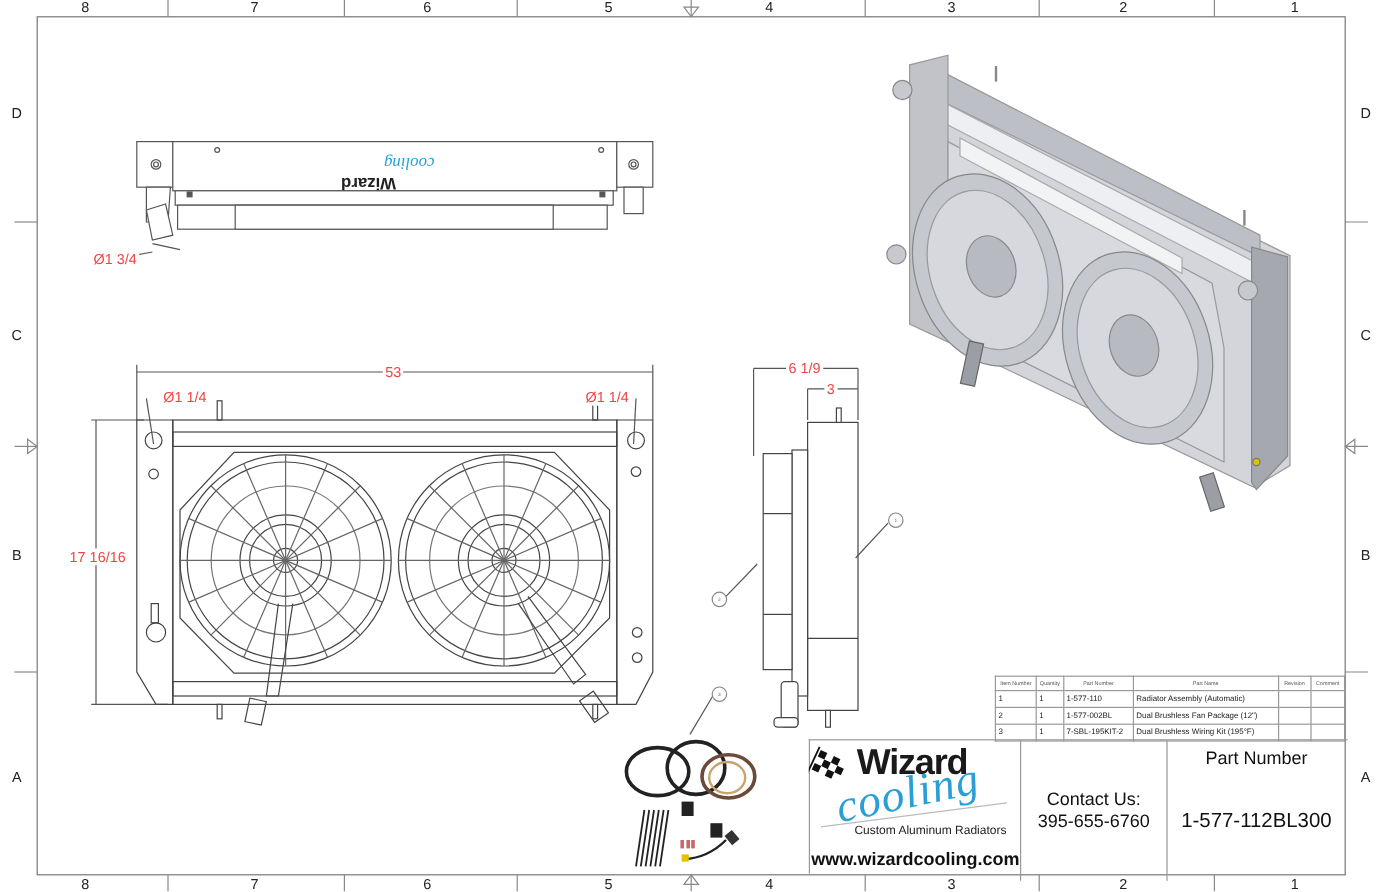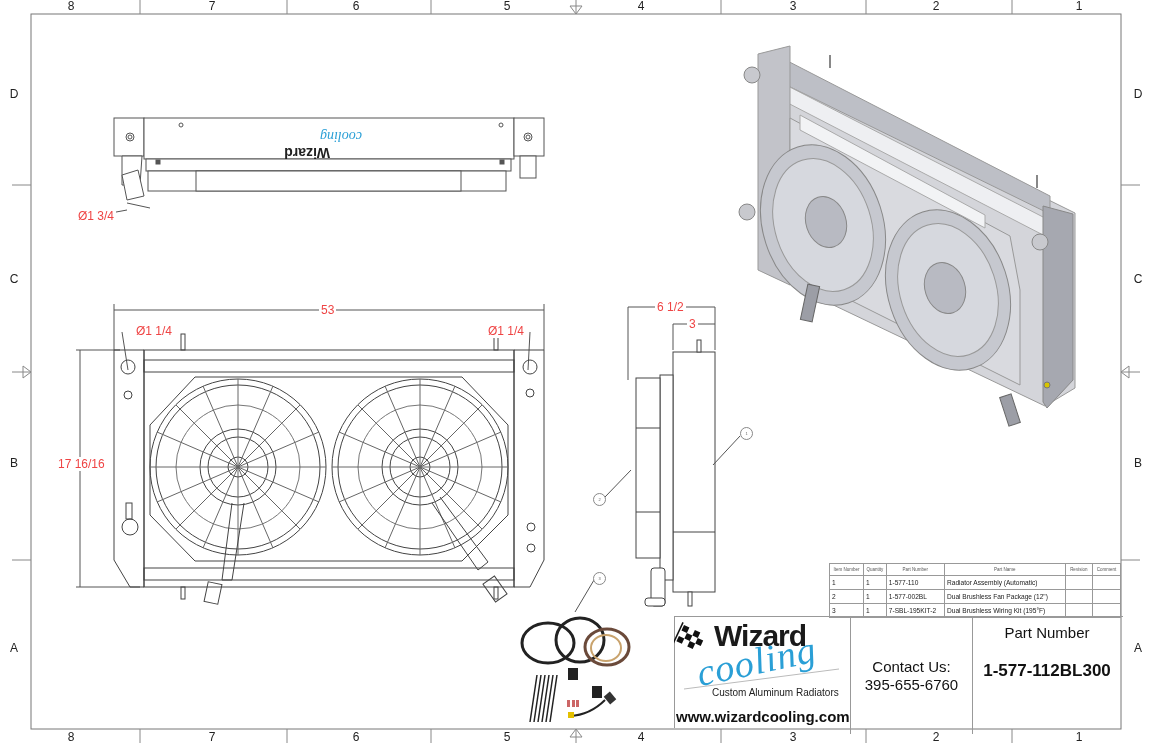--- a/index.html
+++ b/index.html
@@ -8,21 +8,21 @@
   svg { position:absolute; left:0; top:0; }
   .zone-lbl { position:absolute; font-size:12px; color:#222; width:20px; text-align:center; }
   .dim { position:absolute; font-size:12px; color:#ef4444; background:#fff; padding:0 2px; white-space:nowrap; }
   table.bom { position:absolute; left:829px; top:563px; width:292px; border-collapse:collapse; font-size:6.6px; color:#222; }
   table.bom td, table.bom th { border:1px solid #999; padding:1px 2px; height:11px; white-space:nowrap; }
   table.bom th { font-weight:normal; font-size:4.5px; color:#555; text-align:center; height:9px; }
   .tb-logo { position:absolute; left:674px; top:617px; width:174px; height:110px; }
   .tb-contact { position:absolute; left:850px; top:617px; width:121px; height:117px; border-left:1px solid #999; border-right:1px solid #999; display:flex; flex-direction:column; justify-content:center; align-items:center; font-size:15px; color:#111; line-height:18px; }
   .tb-part { position:absolute; left:972px; top:617px; width:150px; height:110px; text-align:center; }
   .tb-part .pn-lbl { font-size:15px; margin-top:7px; }
-  .tb-part .pn-val { font-size:17px; font-weight:bold; margin-top:20px; }
+  .tb-part .pn-val { font-size:17px; font-weight:normal; margin-top:33px; }
   .web { position:absolute; left:676px; top:708px; font-size:15px; color:#111;font-weight:bold; }
   .balloon { position:absolute; width:11px; height:11px; border:1px solid #888; border-radius:50%; font-size:4px; text-align:center; line-height:11px; color:#666; background:#fff; }
 </style>
 </head>
 <body>
 
 <svg width="1151" height="743" viewBox="0 0 1151 743">
 
   <rect x="31" y="14" width="1090" height="715" fill="none" stroke="#777" stroke-width="1"></rect>
 
@@ -266,21 +266,21 @@
 <div class="zone-lbl" style="left:1128px;top:87px">D</div>
 <div class="zone-lbl" style="left:1128px;top:272px">C</div>
 <div class="zone-lbl" style="left:1128px;top:456px">B</div>
 <div class="zone-lbl" style="left:1128px;top:641px">A</div>
 
 <div class="dim" style="left:76px;top:209px">Ø1 3/4</div>
 <div class="dim" style="left:319px;top:303px">53</div>
 <div class="dim" style="left:56px;top:457px">17 16/16</div>
 <div class="dim" style="left:134px;top:324px">Ø1 1/4</div>
 <div class="dim" style="left:486px;top:324px">Ø1 1/4</div>
-<div class="dim" style="left:655px;top:300px">6 1/2</div>
+<div class="dim" style="left:655px;top:300px">6 1/9</div>
 <div class="dim" style="left:687px;top:317px">3</div>
 
 <div class="balloon" style="left:740px;top:427px">1</div>
 <div class="balloon" style="left:593px;top:493px">2</div>
 <div class="balloon" style="left:593px;top:572px">3</div>
 
 <table class="bom">
   <thead>
     <tr>
       <th style="width:30px">Item Number</th>

